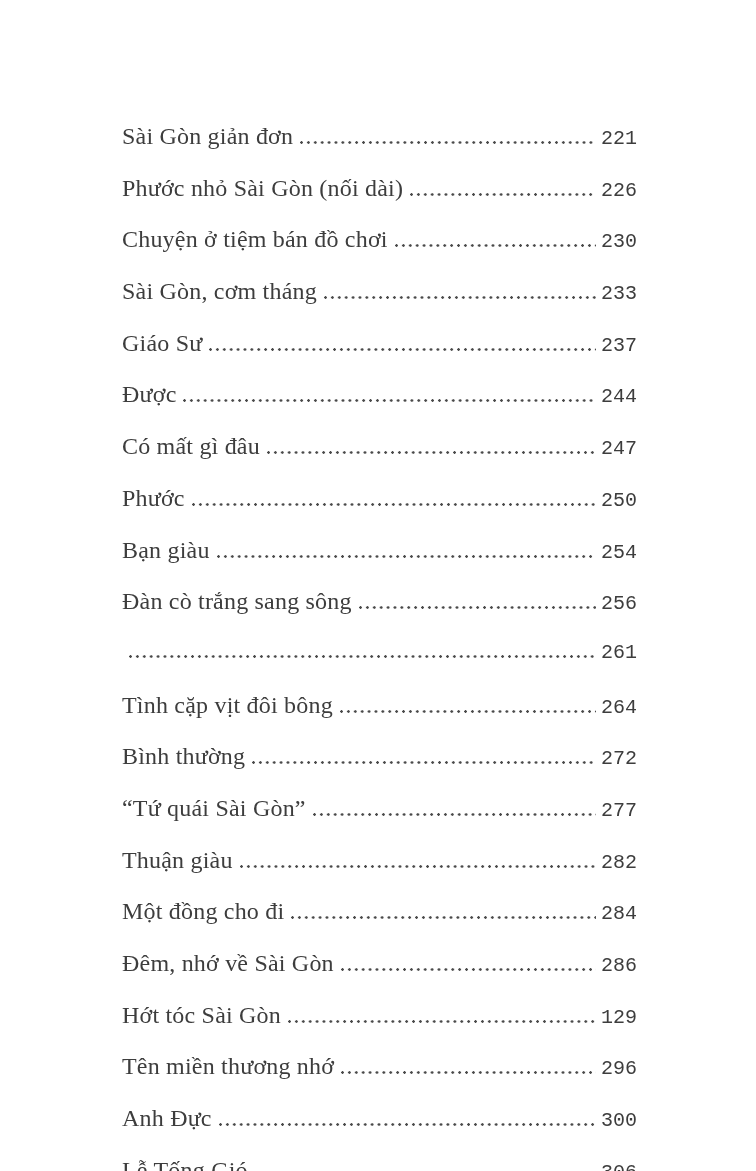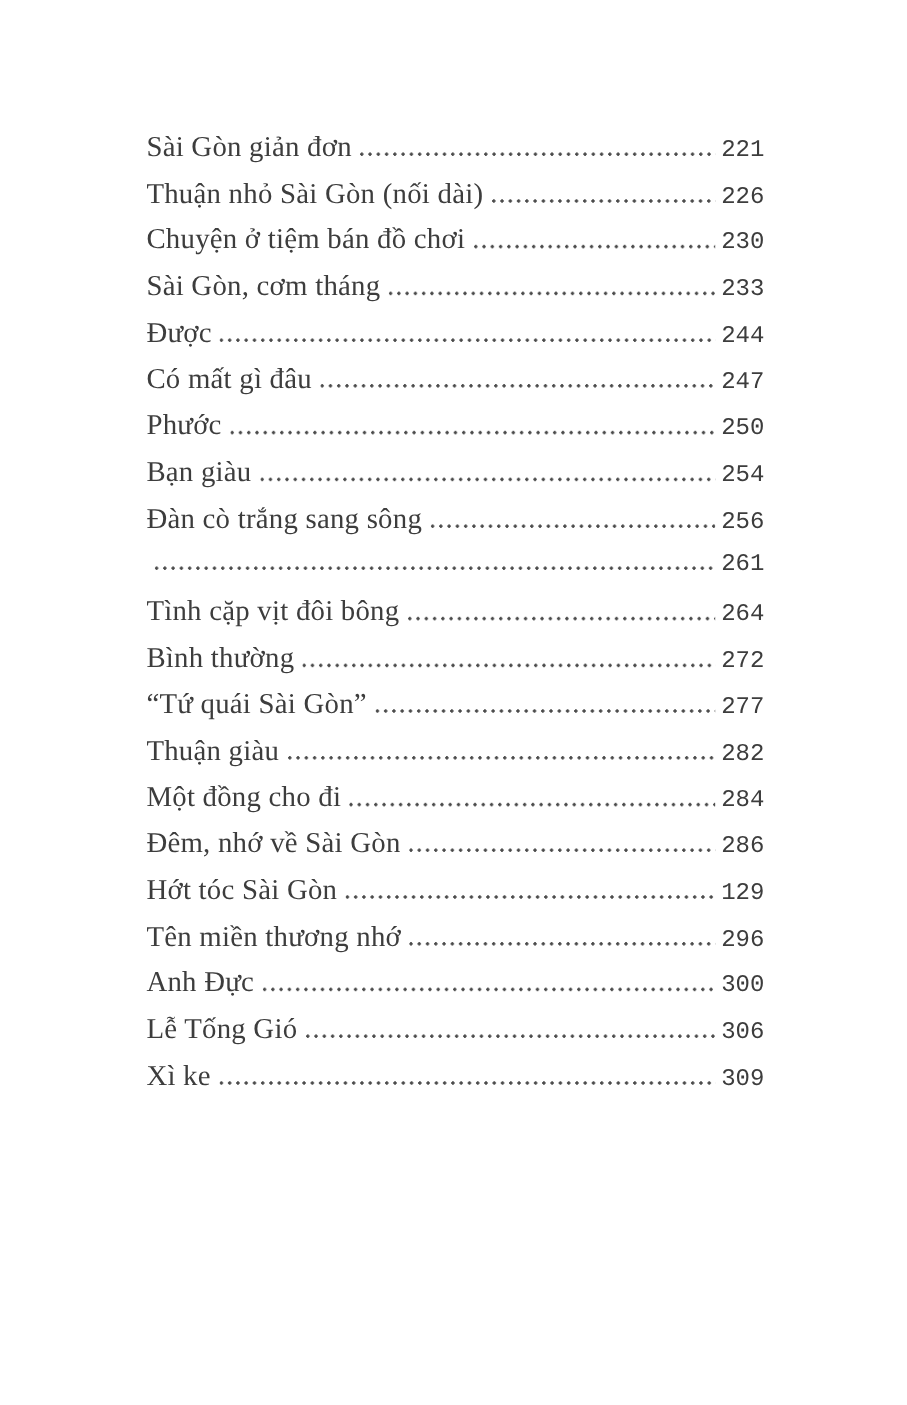--- a/index.html
+++ b/index.html
@@ -20,20 +20,21 @@
     box-sizing: border-box;
     padding: 104px 119px 0 122px;
     display: flex;
     flex-direction: column;
   }
   .toc-row {
     height: 38.7px;
     display: flex;
     align-items: baseline;
     white-space: nowrap;
+    margin-top: 13px;
   }
   .toc-row .title {
     font-size: 24px;
     line-height: 38.7px;
     letter-spacing: 0.2px;
   }
   .toc-row .dots {
     flex: 1;
     height: 3px;
     margin: 0 5px 1px 7px;
@@ -55,37 +56,42 @@
 
 <div class="page">
   <div class="toc">
   <div class="toc-row">
     <span class="title">Sài Gòn giản đơn</span>
     <span class="dots"></span>
     <span class="num">221</span>
   </div>
 
   <div class="toc-row">
-    <span class="title">Thuận nhỏ Sài Gòn (nối dài)</span>
+    <span class="title">Phước nhỏ Sài Gòn (nối dài)</span>
     <span class="dots"></span>
     <span class="num">226</span>
   </div>
 
   <div class="toc-row">
     <span class="title">Chuyện ở tiệm bán đồ chơi</span>
     <span class="dots"></span>
     <span class="num">230</span>
   </div>
 
   <div class="toc-row">
     <span class="title">Sài Gòn, cơm tháng</span>
     <span class="dots"></span>
     <span class="num">233</span>
   </div>
 
+  <div class="toc-row">
+    <span class="title">Giáo Sư</span>
+    <span class="dots"></span>
+    <span class="num">237</span>
+  </div>
 
   <div class="toc-row">
     <span class="title">Được</span>
     <span class="dots"></span>
     <span class="num">244</span>
   </div>
 
   <div class="toc-row">
     <span class="title">Có mất gì đâu</span>
     <span class="dots"></span>

